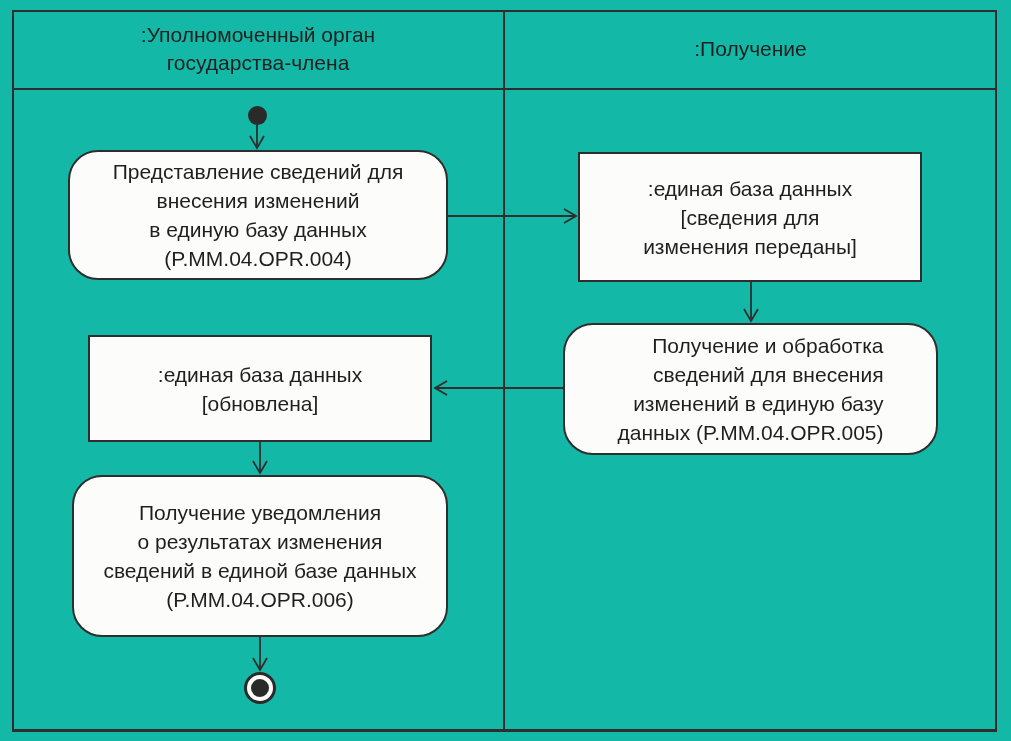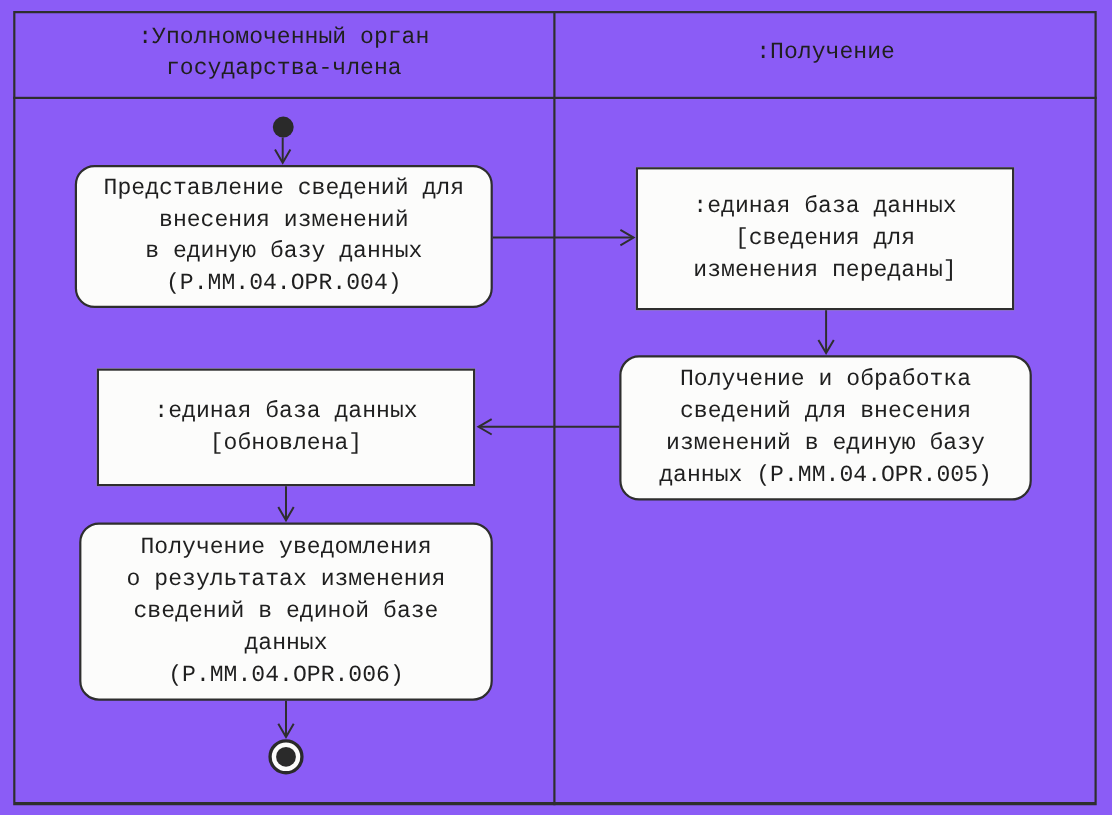--- a/index.html
+++ b/index.html
@@ -4,22 +4,22 @@
 <style>
   html, body {
     margin: 0;
     padding: 0;
     background: #ffffff;
   }
   #stage {
     position: relative;
     width: 1011px;
     height: 741px;
-    background: #8b5cf6;
-    font-family: Liberation Mono, monospace;
+    background: #14b8a6;
+    font-family: Liberation Sans, sans-serif;
     color: #1f1f1f;
     overflow: hidden;
   }
   .frame {
     position: absolute;
     left: 12px; top: 10px;
     width: 985px; height: 722px;
     border: 2px solid #2e2e2e;
     border-bottom-width: 3px;
     box-sizing: border-box;
@@ -56,24 +56,24 @@
     background: #fcfcfb;
     display: flex;
     align-items: center;
     justify-content: center;
     text-align: center;
     font-size: 21px;
     line-height: 29px;
     white-space: pre-line;
     padding: 4px 8px;
   }
-  .node.rounded { border-radius: 18px; }
+  .node.rounded { border-radius: 30px; }
   #activity1 { left: 68px;  top: 150px; width: 380px; height: 130px; }
   #object1   { left: 578px; top: 152px; width: 344px; height: 130px; }
-  #activity2 { left: 563px; top: 323px; width: 375px; height: 132px; }
+  #activity2 { left: 563px; top: 323px; width: 375px; height: 132px; text-align: right; }
   #object2   { left: 88px;  top: 335px; width: 344px; height: 107px; }
   #activity3 { left: 72px;  top: 475px; width: 376px; height: 162px; }
   .initial-node {
     position: absolute;
     left: 248px; top: 106px;
     width: 19px; height: 19px;
     background: #2a2a2a;
     border-radius: 50%;
   }
   .final-node {

